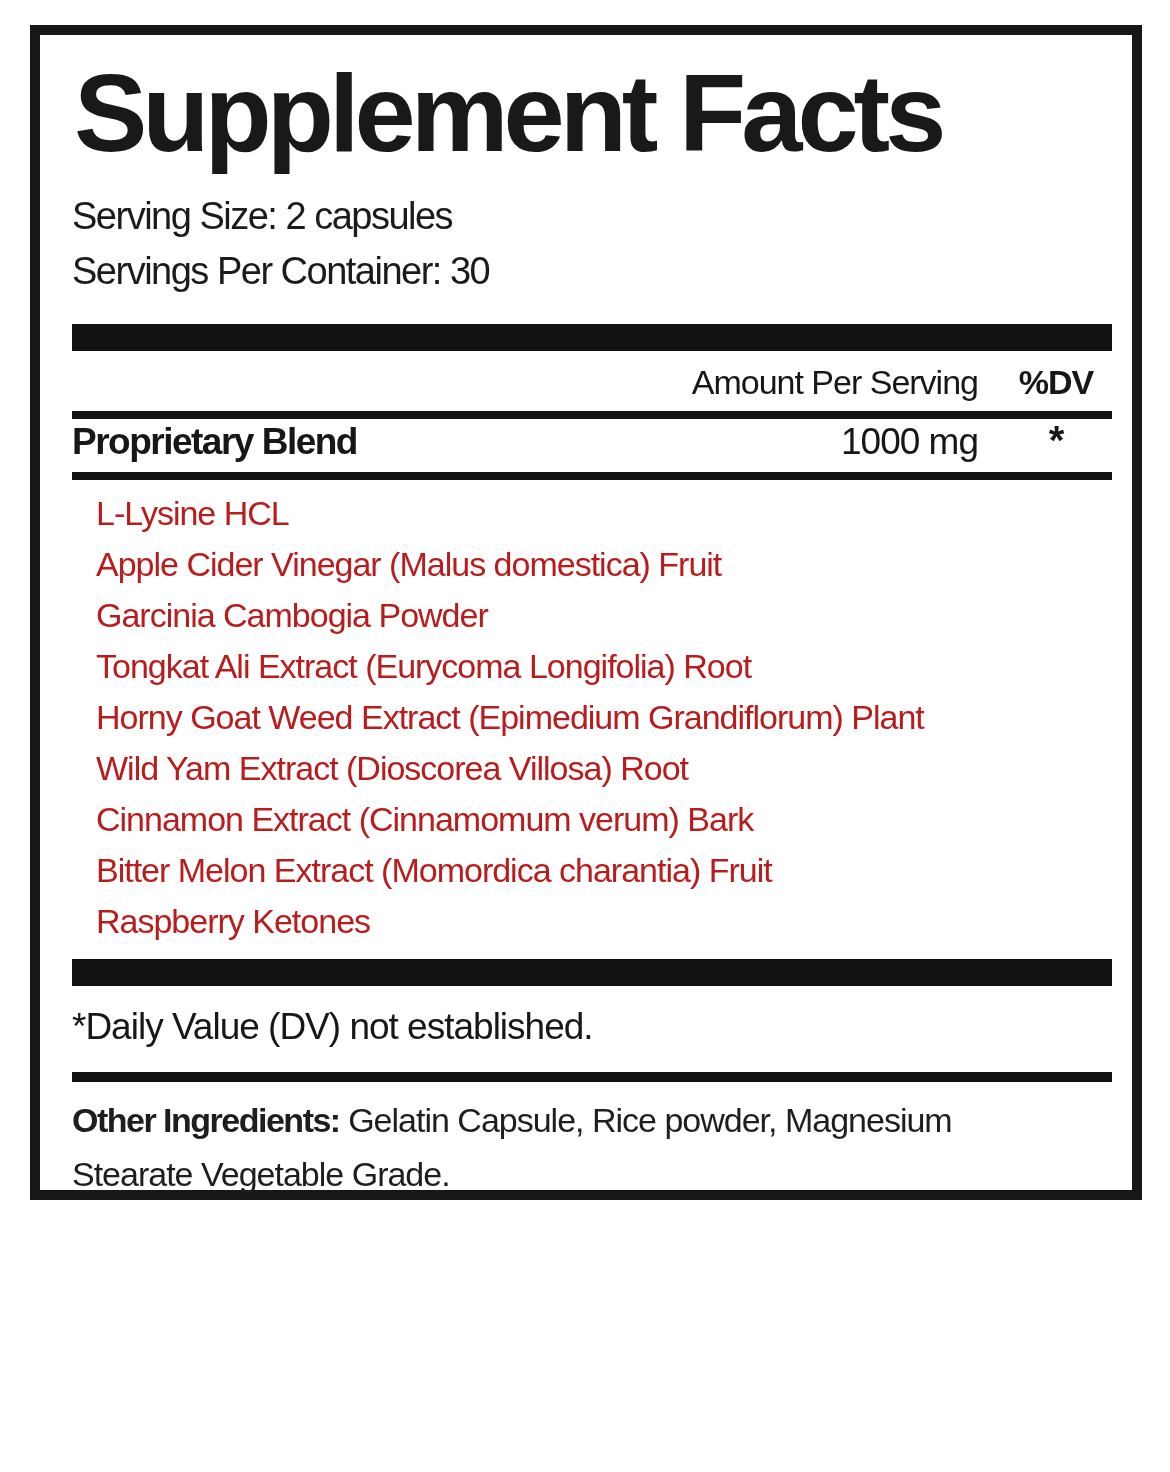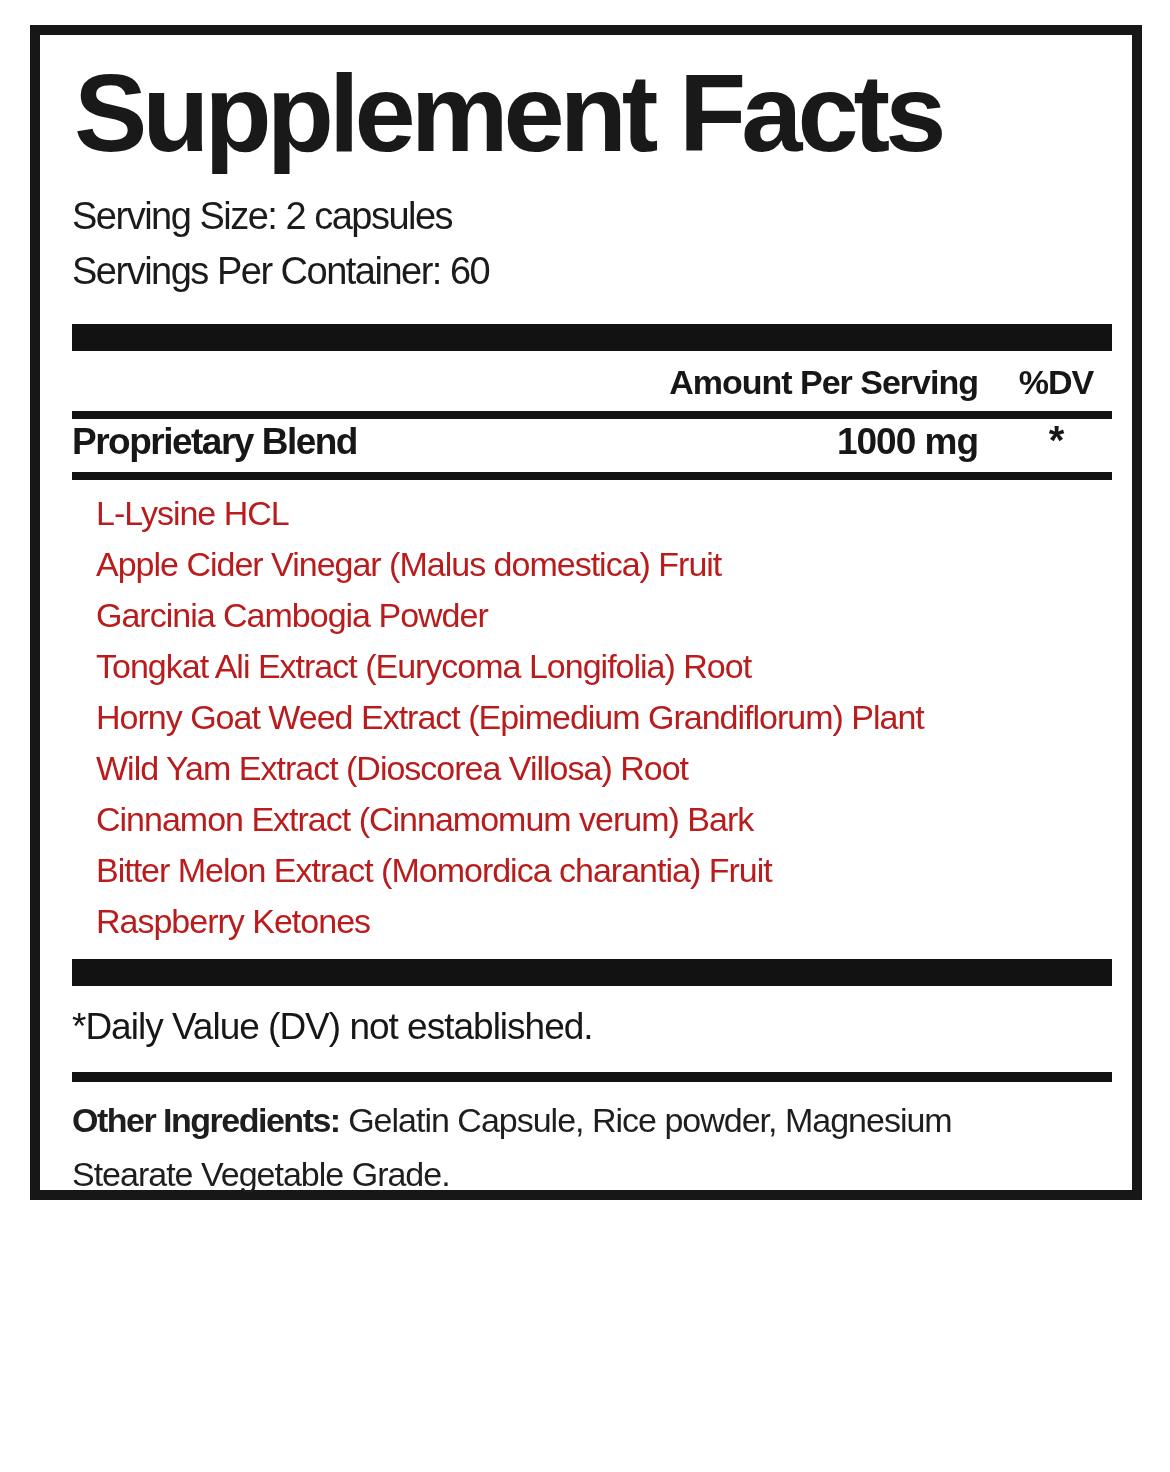--- a/index.html
+++ b/index.html
@@ -51,21 +51,21 @@
   .rule-8  { height: 8px;  background: #121212; }
   .rule-10 { height: 10px; background: #121212; }
 
   .row { display: flex; align-items: baseline; }
 
   .header-row { padding: 12px 0 9px 0; }
   .col-spacer { flex: 1; }
   .col-amount-h, .col-amount {
     text-align: right;
     padding-right: 22px;
-    font-weight: bold;
+    font-weight: normal;
     letter-spacing: -1px;
   }
   .col-amount-h { font-size: 34px; }
   .col-dv-h, .col-dv {
     width: 112px;
     text-align: center;
     font-weight: bold;
     letter-spacing: -1px;
   }
   .col-dv-h { font-size: 34px; }
@@ -149,21 +149,21 @@
 </head>
 <body>
 
 <div class="page">
 
   <div class="facts-box">
 
     <div class="sf-title">Supplement Facts</div>
 
     <div class="serving-line">Serving Size: 2 capsules</div>
-    <div class="serving-line">Servings Per Container: 60</div>
+    <div class="serving-line">Servings Per Container: 30</div>
 
     <div class="bar-thick"></div>
 
     <div class="row header-row">
       <div class="col-spacer"></div>
       <div class="col-amount-h">Amount Per Serving</div>
       <div class="col-dv-h">%DV</div>
     </div>
 
     <div class="rule-8"></div>

